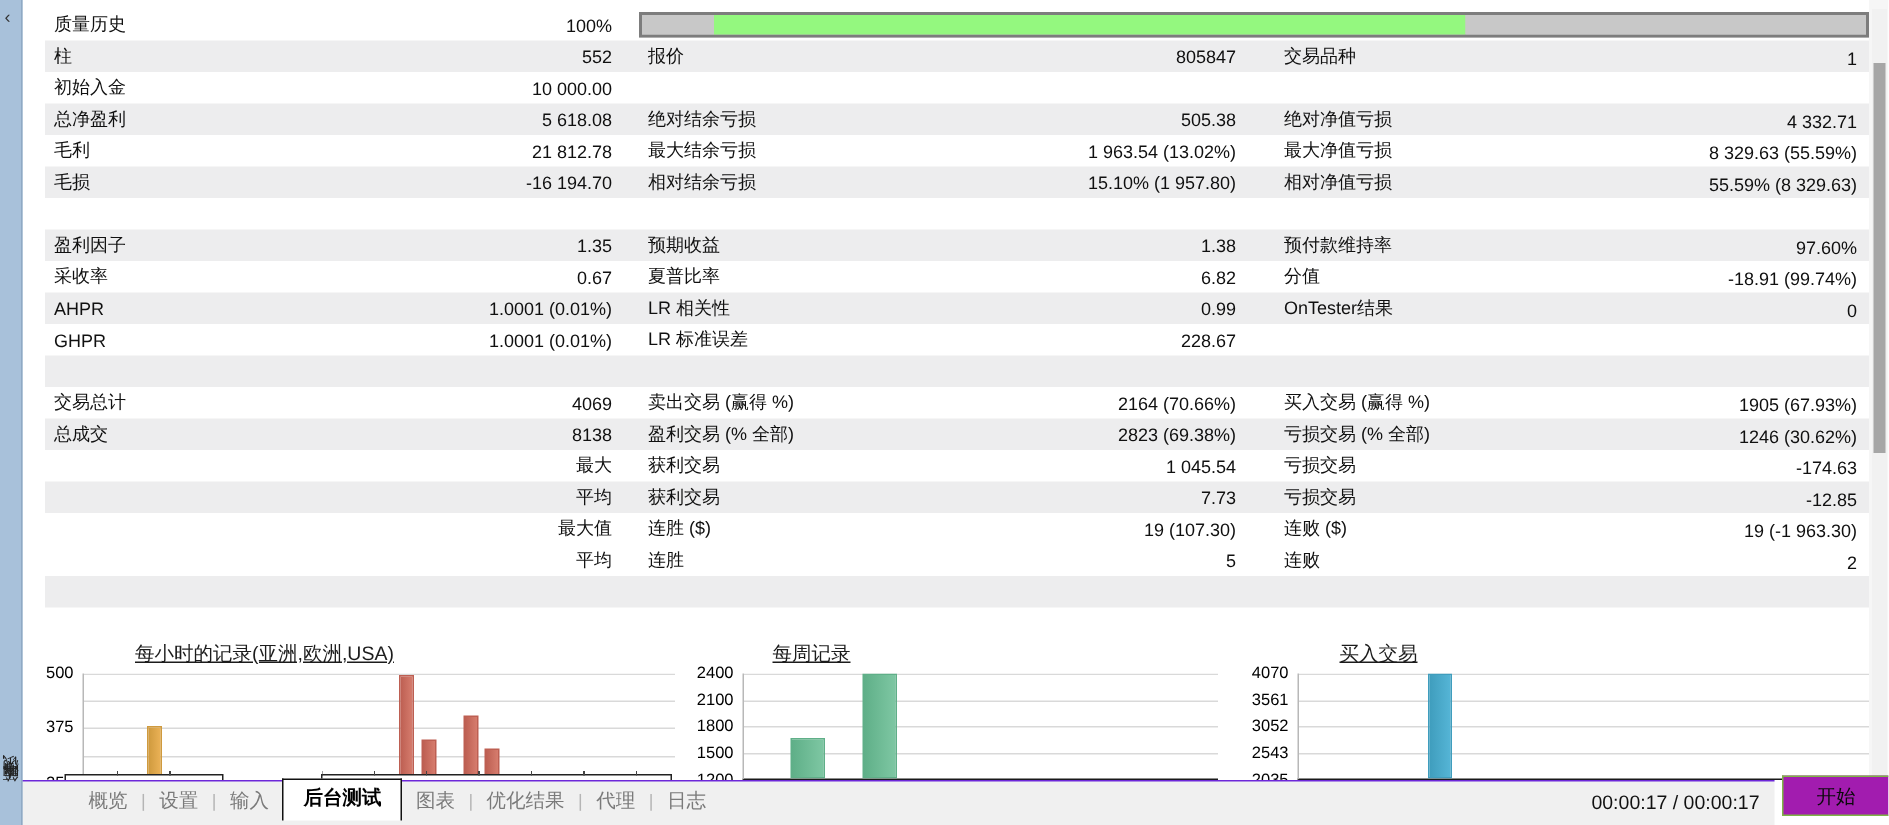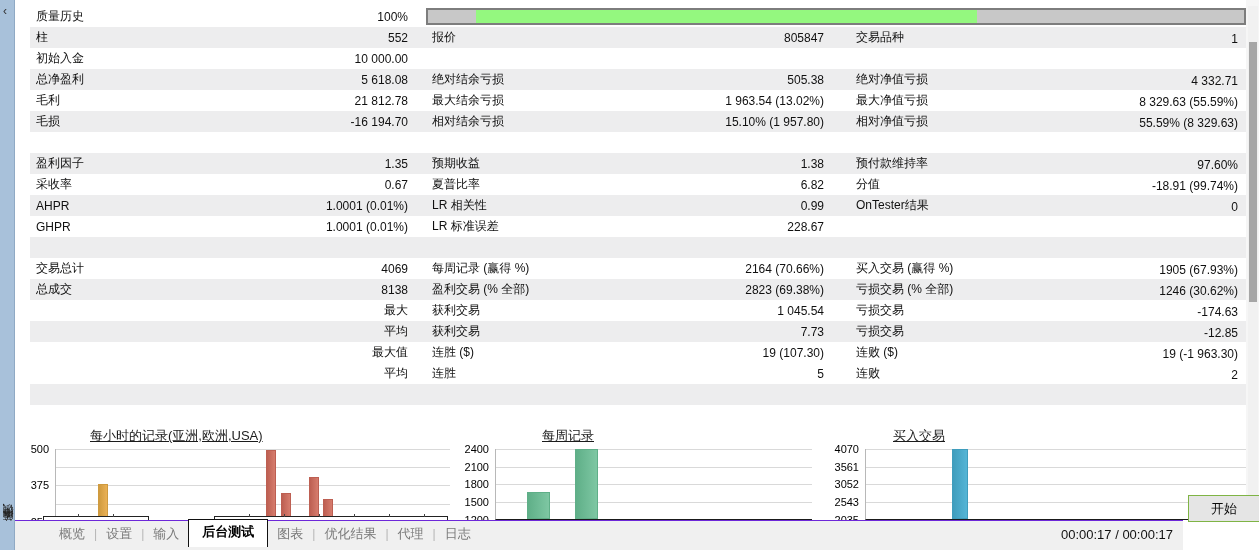--- a/index.html
+++ b/index.html
@@ -37,21 +37,21 @@
   .axis-box{position:absolute;height:12px;border:1px solid #222;background:#fff;box-sizing:border-box;}
   .axis-box .ticks{position:absolute;top:-3px;left:0;right:0;height:3px;
     background:repeating-linear-gradient(90deg,transparent 0 34px,#444 34px 35px);}
   
   .tabbar{position:absolute;left:0;top:520px;width:1183px;height:30px;background:#f0f0f0;border-top:1px solid #6d28d9;z-index:5;display:flex;align-items:flex-start;}
   .tabs{display:flex;align-items:center;padding-left:50px;height:26px;}
   .tab{color:#7a7a7a;font-size:13px;padding:2px 9px;cursor:pointer;white-space:nowrap;}
   .tab.active{background:#ffffff;color:#000;border:1px solid #111;border-bottom:none;padding:3px 13px 6px;margin-top:-3px;font-weight:600;}
   .sep{color:#b5b5b5;font-size:12px;}
   .elapsed{position:absolute;right:86px;top:527px;font-size:13px;color:#111;z-index:6;}
-  .start-btn{position:absolute;right:0;top:495px;width:70px;height:25px;background:#e5e5e5;border:1px solid #7fb445;border-right:none;
+  .start-btn{position:absolute;right:0;top:517px;width:70px;height:25px;background:#a21caf;border:1px solid #7fb445;border-right:none;
     font-size:13px;color:#0a0a0a;display:flex;align-items:center;justify-content:center;cursor:pointer;z-index:6;font-family:Liberation Sans, sans-serif;}
   
   .vscroll{position:absolute;right:1px;top:6px;width:10px;height:512px;background:#f1f1f1;z-index:4;}
   .vthumb{position:absolute;left:1px;top:36px;width:8px;height:260px;background:#a6a6a6;cursor:pointer;}
   .right-gutter{position:absolute;right:0;top:0;width:13px;height:520px;background:#f6f6f6;z-index:3;}
 </style>
 </head>
 <body>
 
 <div class="side-strip">
@@ -226,21 +226,21 @@
         <span class="lbl"></span>
         <span class="val"></span>
       </div>
     </div>
     <div class="row">
       <div class="cell c1">
         <span class="lbl">交易总计</span>
         <span class="val">4069</span>
       </div>
       <div class="cell c2">
-        <span class="lbl">每周记录 (赢得 %)</span>
+        <span class="lbl">卖出交易 (赢得 %)</span>
         <span class="val">2164 (70.66%)</span>
       </div>
       <div class="cell c3">
         <span class="lbl">买入交易 (赢得 %)</span>
         <span class="val">1905 (67.93%)</span>
       </div>
     </div>
     <div class="row shaded">
       <div class="cell c1">
         <span class="lbl">总成交</span>
@@ -345,21 +345,21 @@
       <span class="ytick" style="width: 19px; left: 0px; top: 52px;">375</span>
       <span class="ytick" style="width: 19px; left: 0px; top: 89px;">250</span>
       <div class="axis-box" style="left: 3.1%; width: 25.2%; top: 89px;">
         <div class="ticks"></div>
       </div>
       <div class="axis-box" style="left: 43.8%; width: 55.7%; top: 89px;">
         <div class="ticks"></div>
       </div>
     </div>
     <div class="chart" style="left: 420px; width: 362px;">
-      <span class="ctitle" style="left: 65px; margin-left: 27px;">每周记录</span>
+      <span class="ctitle" style="left: 65px;">每周记录</span>
       <div class="plot baseline" style="left: 45px;">
         <div class="gridline" style="top: 0%;"></div>
         <div class="gridline" style="top: 25.3165%;"></div>
         <div class="gridline" style="top: 50.6329%;"></div>
         <div class="gridline" style="top: 75.9494%;"></div>
         <div class="bar" style="left: 13.5%; margin-left: -11.5px; width: 23px; height: 39.2405%; background: linear-gradient(90deg, rgb(95, 175, 136), rgb(126, 199, 163)); border: 1px solid rgb(95, 175, 136);"></div>
         <div class="bar" style="left: 28.5%; margin-left: -11.5px; width: 23px; height: 100%; background: linear-gradient(90deg, rgb(95, 175, 136), rgb(126, 199, 163)); border: 1px solid rgb(95, 175, 136);"></div>
       </div>
       <span class="ytick" style="width: 39px; left: 0px; top: 16px;">2400</span>
       <span class="ytick" style="width: 39px; left: 0px; top: 34px;">2100</span>

